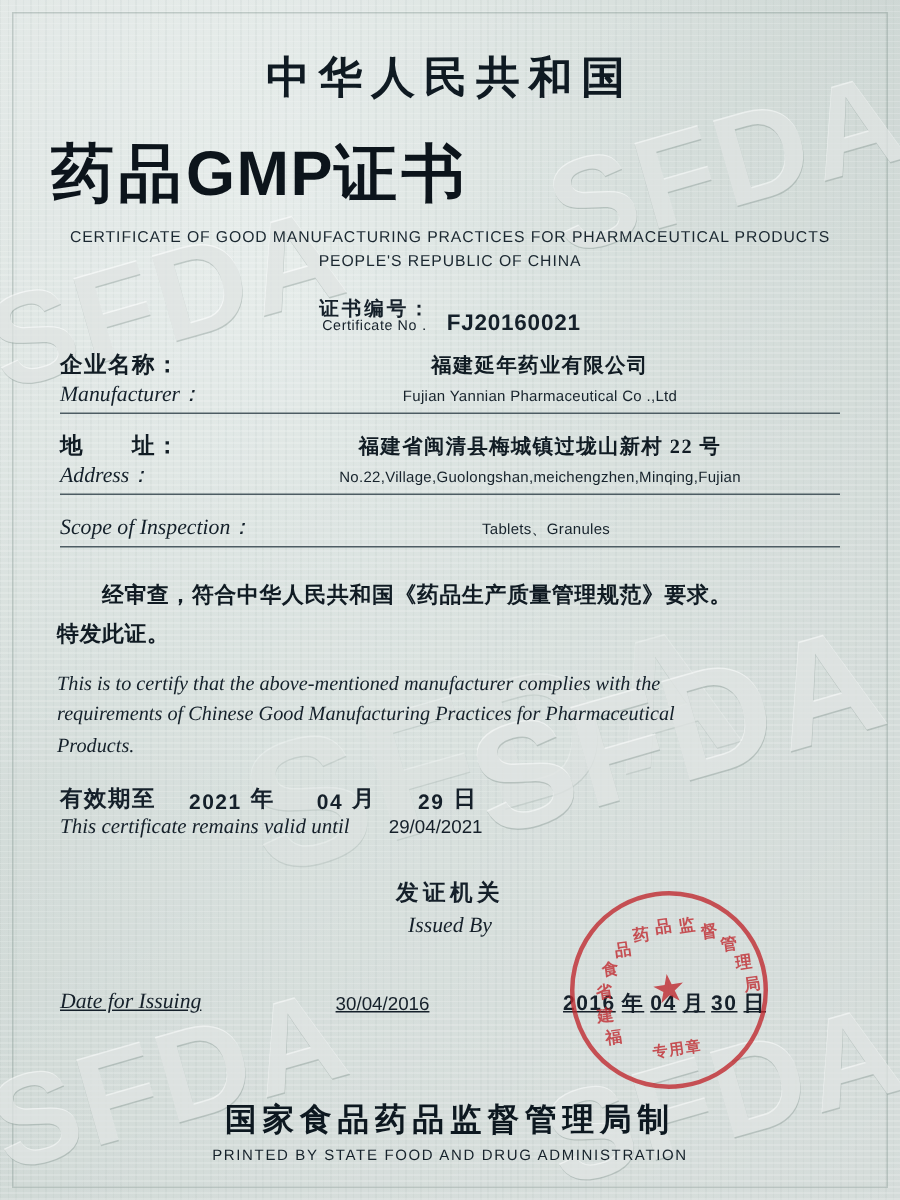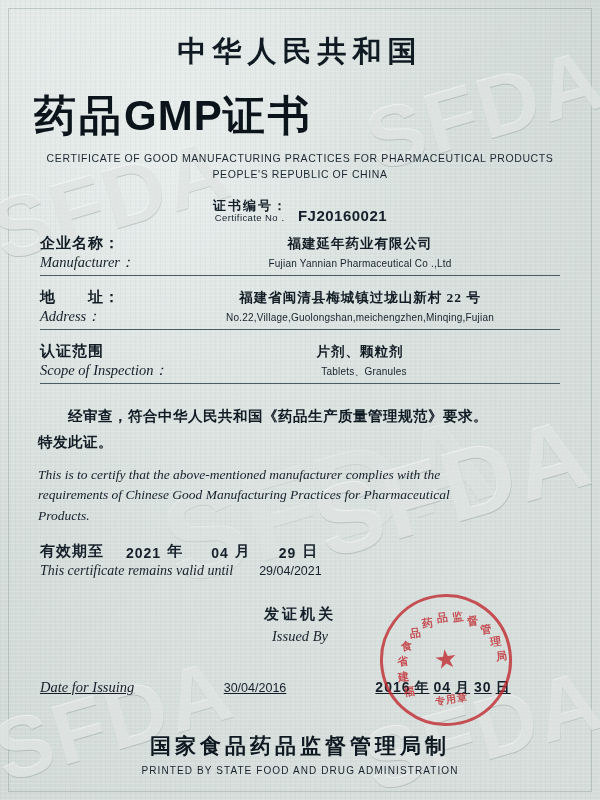--- a/index.html
+++ b/index.html
@@ -367,24 +367,20 @@
         <div class="lbl-cn">地　　址：</div>
         <div class="val-cn">福建省闽清县梅城镇过垅山新村 22 号</div>
       </div>
       <div class="field-line2">
         <div class="lbl-en">Address：</div>
         <div class="val-en">No.22,Village,Guolongshan,meichengzhen,Minqing,Fujian</div>
       </div>
     </div>
 
     <div class="field">
-      <div class="field-line1">
-        <div class="lbl-cn">认证范围</div>
-        <div class="val-cn">片剂、颗粒剂</div>
-      </div>
       <div class="field-line2">
         <div class="lbl-en">Scope of Inspection：</div>
         <div class="val-en">Tablets、Granules</div>
       </div>
     </div>
 
     <div class="body-cn">
       <div><span class="indent"></span><span>经审查，符合中华人民共和国《药品生产质量管理规范》要求。</span></div>
       <div>特发此证。</div>
     </div>

